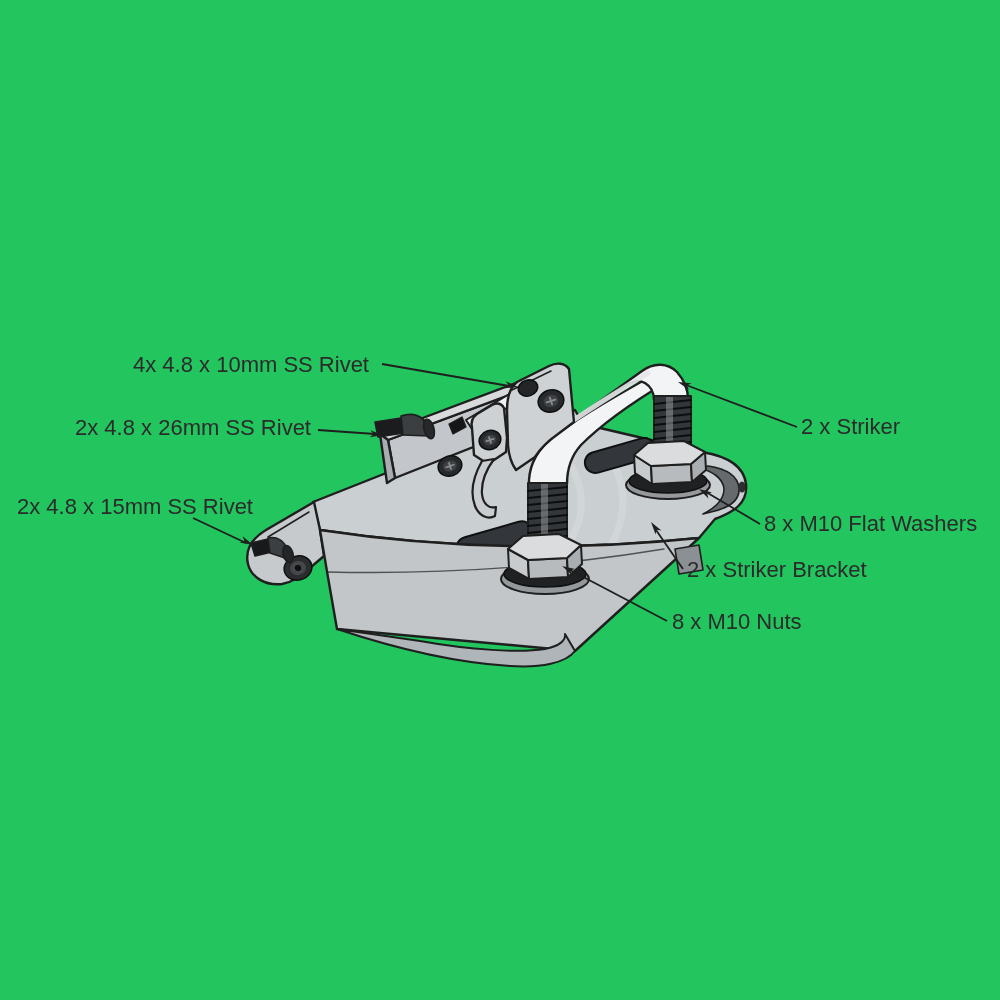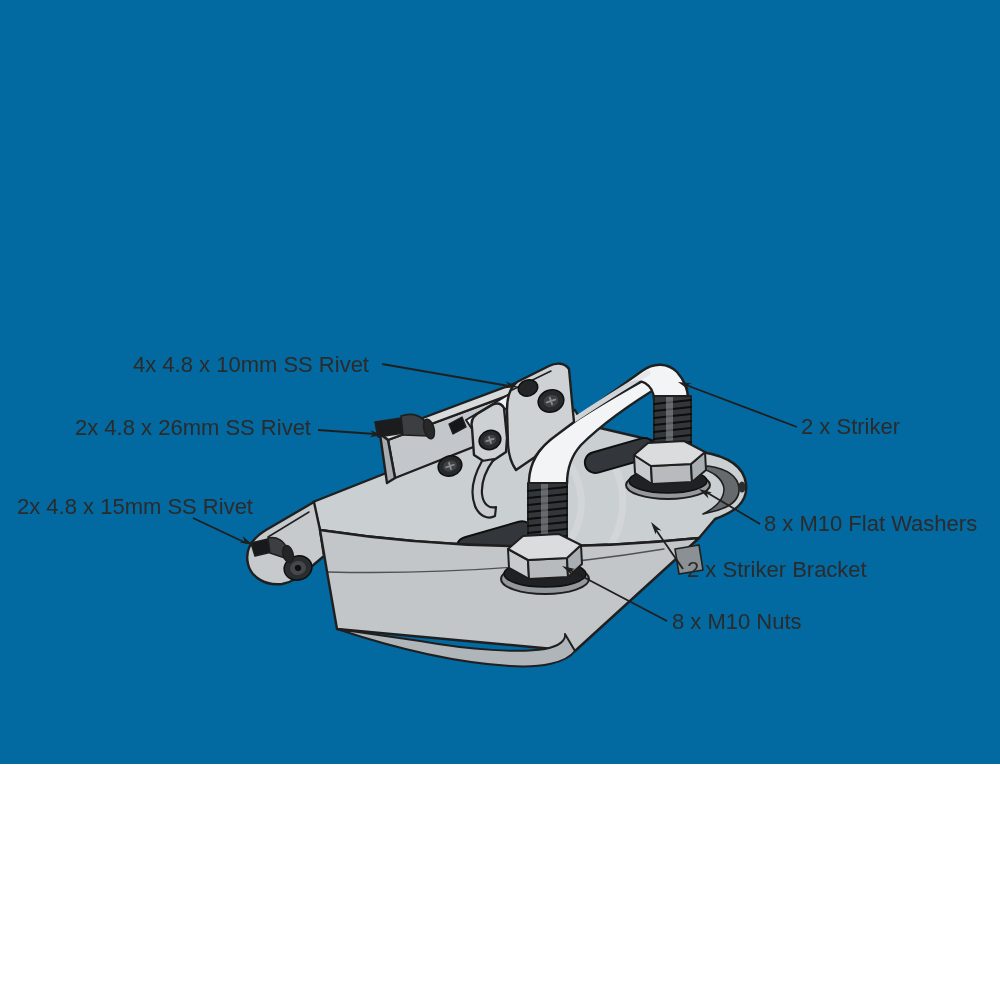--- a/index.html
+++ b/index.html
@@ -1,16 +1,16 @@
 <!DOCTYPE html>
 <html><head>
 <meta charset="utf-8">
 <style>
   html,body{margin:0;padding:0;background:#ffffff;}
-  .stage{position:relative;width:1000px;height:764px;background:#0369a1;overflow:hidden;}
+  .stage{position:relative;width:1000px;height:1000px;background:#22c55e;overflow:hidden;}
   svg{display:block;}
   text.callout{font-family:"Liberation Sans",sans-serif;font-size:22px;fill:#2b2b2b;letter-spacing:0px;}
 </style>
 </head>
 <body>
 
 <div class="stage">
 <svg width="1000" height="1000" viewBox="0 0 1000 1000">
 
   <g stroke="#1f1f1f" stroke-width="2.4" stroke-linejoin="round" stroke-linecap="round" fill="none">

